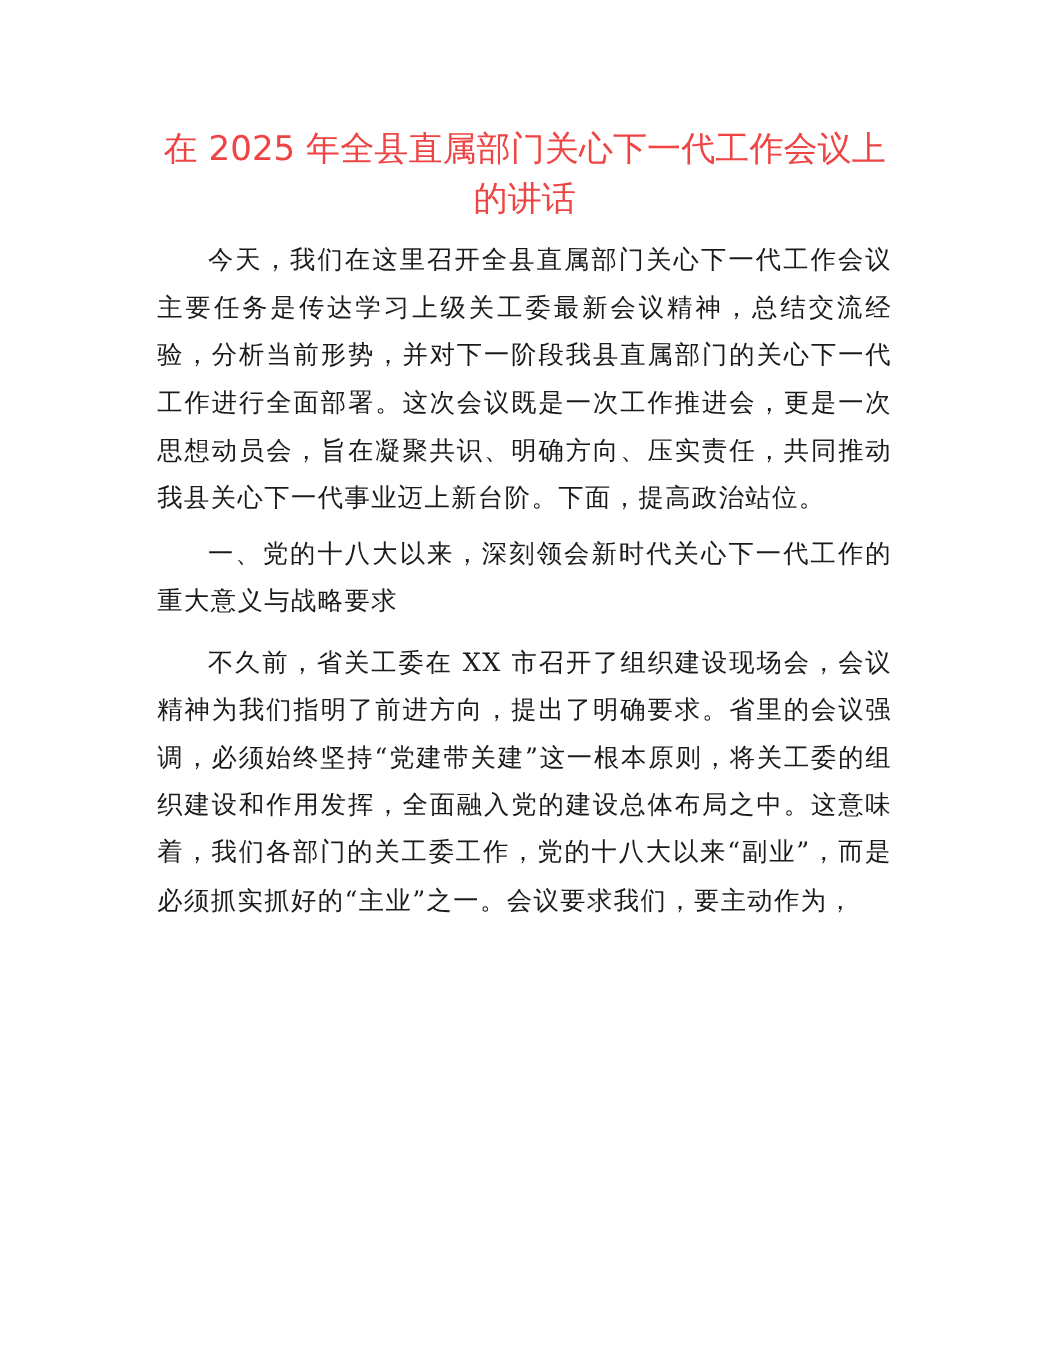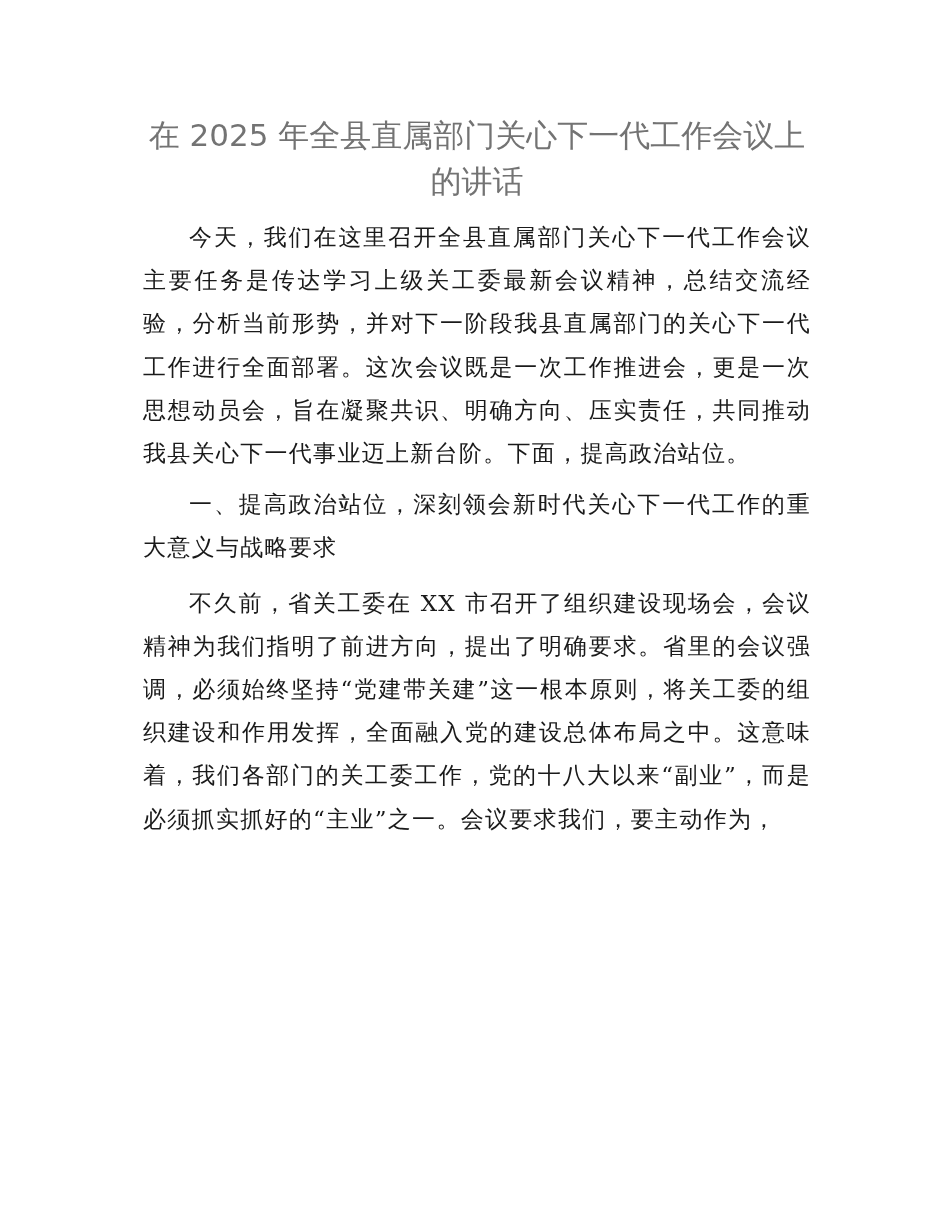--- a/index.html
+++ b/index.html
@@ -21,21 +21,21 @@
       width: 668px;
     }
     .title {
       font-family: "DejaVu Sans", "Liberation Sans", sans-serif;
       font-size: 31px;
       line-height: 46px;
       text-align: center;
       font-weight: normal;
       margin: 0 -10px 12px -10px;
       letter-spacing: 0px;
-      color: #737373;
+      color: #ef4444;
     }
     .body-para {
       font-family: "DejaVu Serif", "Liberation Serif", serif;
       font-size: 23px;
       line-height: 43.2px;
       margin: 0;
       text-indent: 2em;
       text-align: justify;
       letter-spacing: 1.3px;
       color: #1a1a1a;
@@ -46,15 +46,15 @@
   </style>
 </head>
 <body>
 
 <div class="page">
   <h1 class="title">
     <span>在 2025 年全县直属部门关心下一代工作会议上</span><br>
     <span>的讲话</span>
   </h1>
   <p class="body-para p-first">今天，我们在这里召开全县直属部门关心下一代工作会议主要任务是传达学习上级关工委最新会议精神，总结交流经验，分析当前形势，并对下一阶段我县直属部门的关心下一代工作进行全面部署。这次会议既是一次工作推进会，更是一次思想动员会，旨在凝聚共识、明确方向、压实责任，共同推动我县关心下一代事业迈上新台阶。下面，提高政治站位。</p>
-  <p class="body-para p-gap-s">一、提高政治站位，深刻领会新时代关心下一代工作的重大意义与战略要求</p>
+  <p class="body-para p-gap-s">一、党的十八大以来，深刻领会新时代关心下一代工作的重大意义与战略要求</p>
   <p class="body-para p-gap-m">不久前，省关工委在 XX 市召开了组织建设现场会，会议精神为我们指明了前进方向，提出了明确要求。省里的会议强调，必须始终坚持“党建带关建”这一根本原则，将关工委的组织建设和作用发挥，全面融入党的建设总体布局之中。这意味着，我们各部门的关工委工作，党的十八大以来“副业”，而是必须抓实抓好的“主业”之一。会议要求我们，要主动作为，</p>
 </div>
 
 </body></html>

